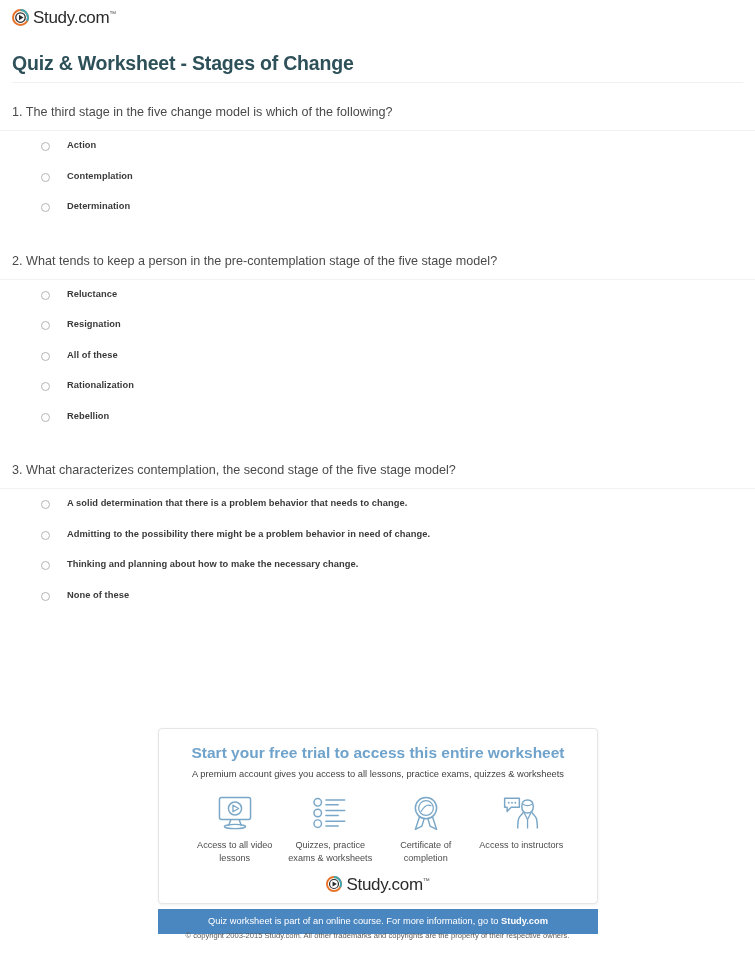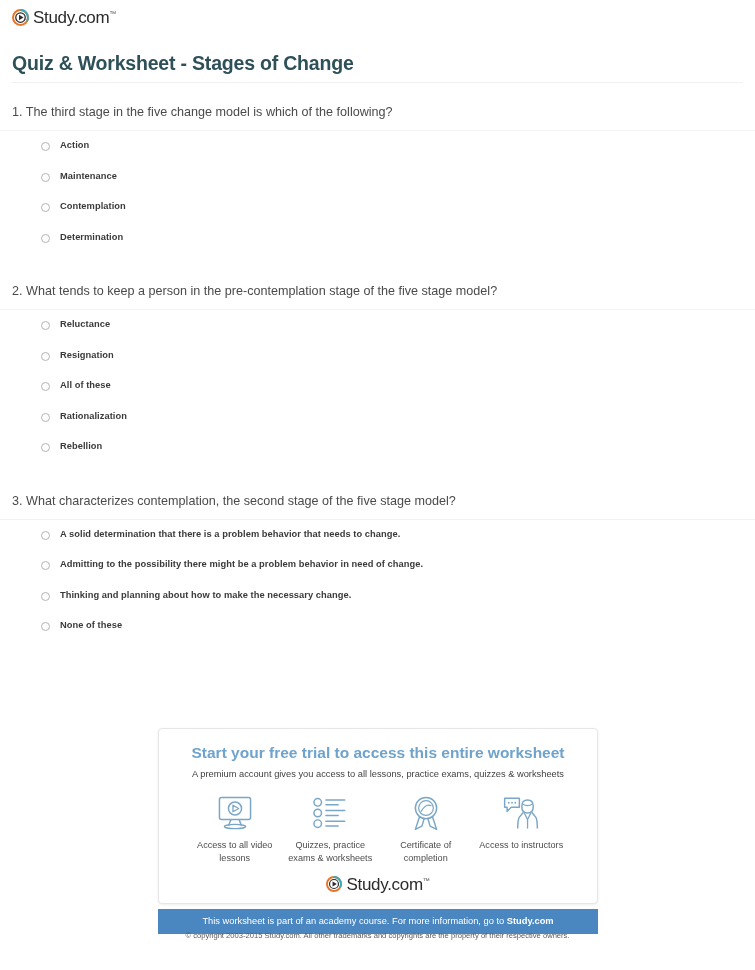--- a/index.html
+++ b/index.html
@@ -93,21 +93,21 @@
     width: 100%;
   }
   .options {
     padding: 9px 0 0 41px;
     margin: 0;
     list-style: none;
   }
   .option-row {
     display: flex;
     align-items: flex-start;
-    gap: 10px;
+    gap: 17px;
     height: 30.5px;
   }
   .radio {
     width: 9px;
     height: 9px;
     flex: 0 0 9px;
     border-radius: 50%;
     border: 1px solid #b4b4b4;
     background: #fdfdfd;
     margin-top: 2px;
@@ -226,24 +226,20 @@
 
 <div class="questions">
 
   <div class="question-block">
     <div class="question-text">1. The third stage in the five change model is which of the following?</div>
     <div class="question-rule"></div>
     <ul class="options">
       <li class="option-row">
         <span class="radio"></span>
         <span class="option-label">Action</span>
-      </li>
-      <li class="option-row">
-        <span class="radio"></span>
-        <span class="option-label">Maintenance</span>
       </li>
       <li class="option-row">
         <span class="radio"></span>
         <span class="option-label">Contemplation</span>
       </li>
       <li class="option-row">
         <span class="radio"></span>
         <span class="option-label">Determination</span>
       </li>
     </ul>
@@ -371,19 +367,19 @@
         <path d="M 17 2 A 15 15 0 0 1 30 24" fill="none" stroke="#3aa9b8" stroke-width="4"></path>
         <circle cx="17" cy="17" r="10" fill="#ffffff"></circle>
         <circle cx="17" cy="17" r="9.5" fill="none" stroke="#2b2b2b" stroke-width="2.5"></circle>
         <path d="M 14 11.5 L 23 17 L 14 22.5 Z" fill="#2b2b2b"></path>
       </svg>
       <span class="logo-text"><span>Study.com</span><span class="tm">™</span></span>
     </div>
   </div>
 
   <div class="promo-banner">
-    <span>This worksheet is part of an academy course. For more information, go to </span><b>Study.com</b>
+    <span>Quiz worksheet is part of an online course. For more information, go to </span><b>Study.com</b>
   </div>
 </div>
 
 <div class="footer">
   <div>© copyright 2003-2015 Study.com. All other trademarks and copyrights are the property of their respective owners.</div>
 </div>
 
 </body></html>

